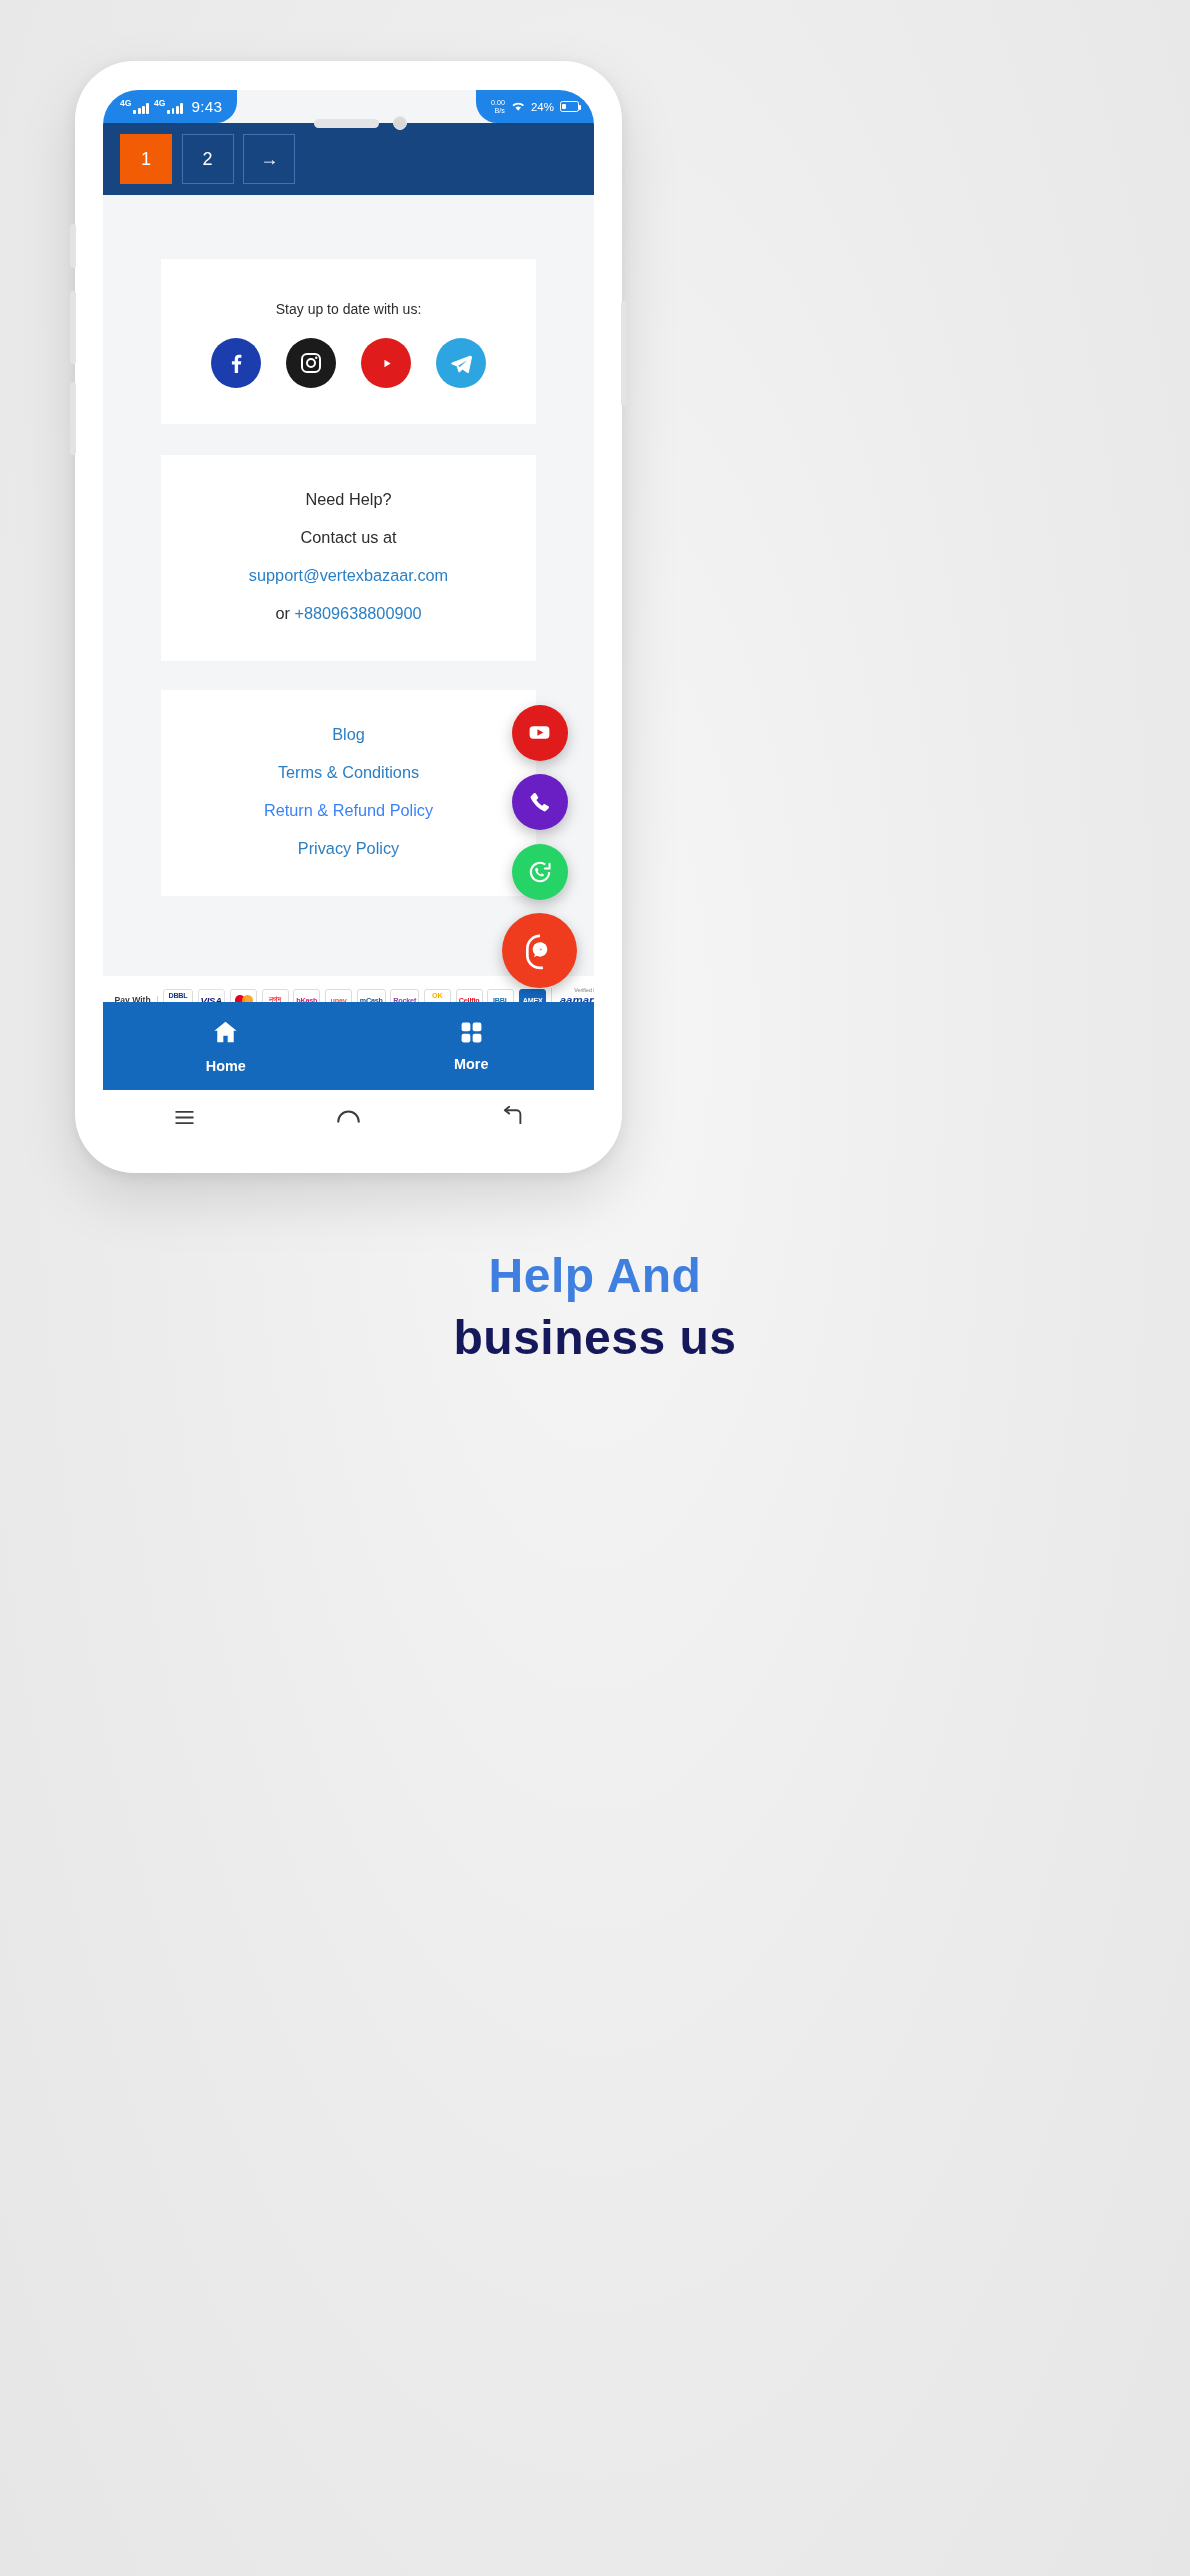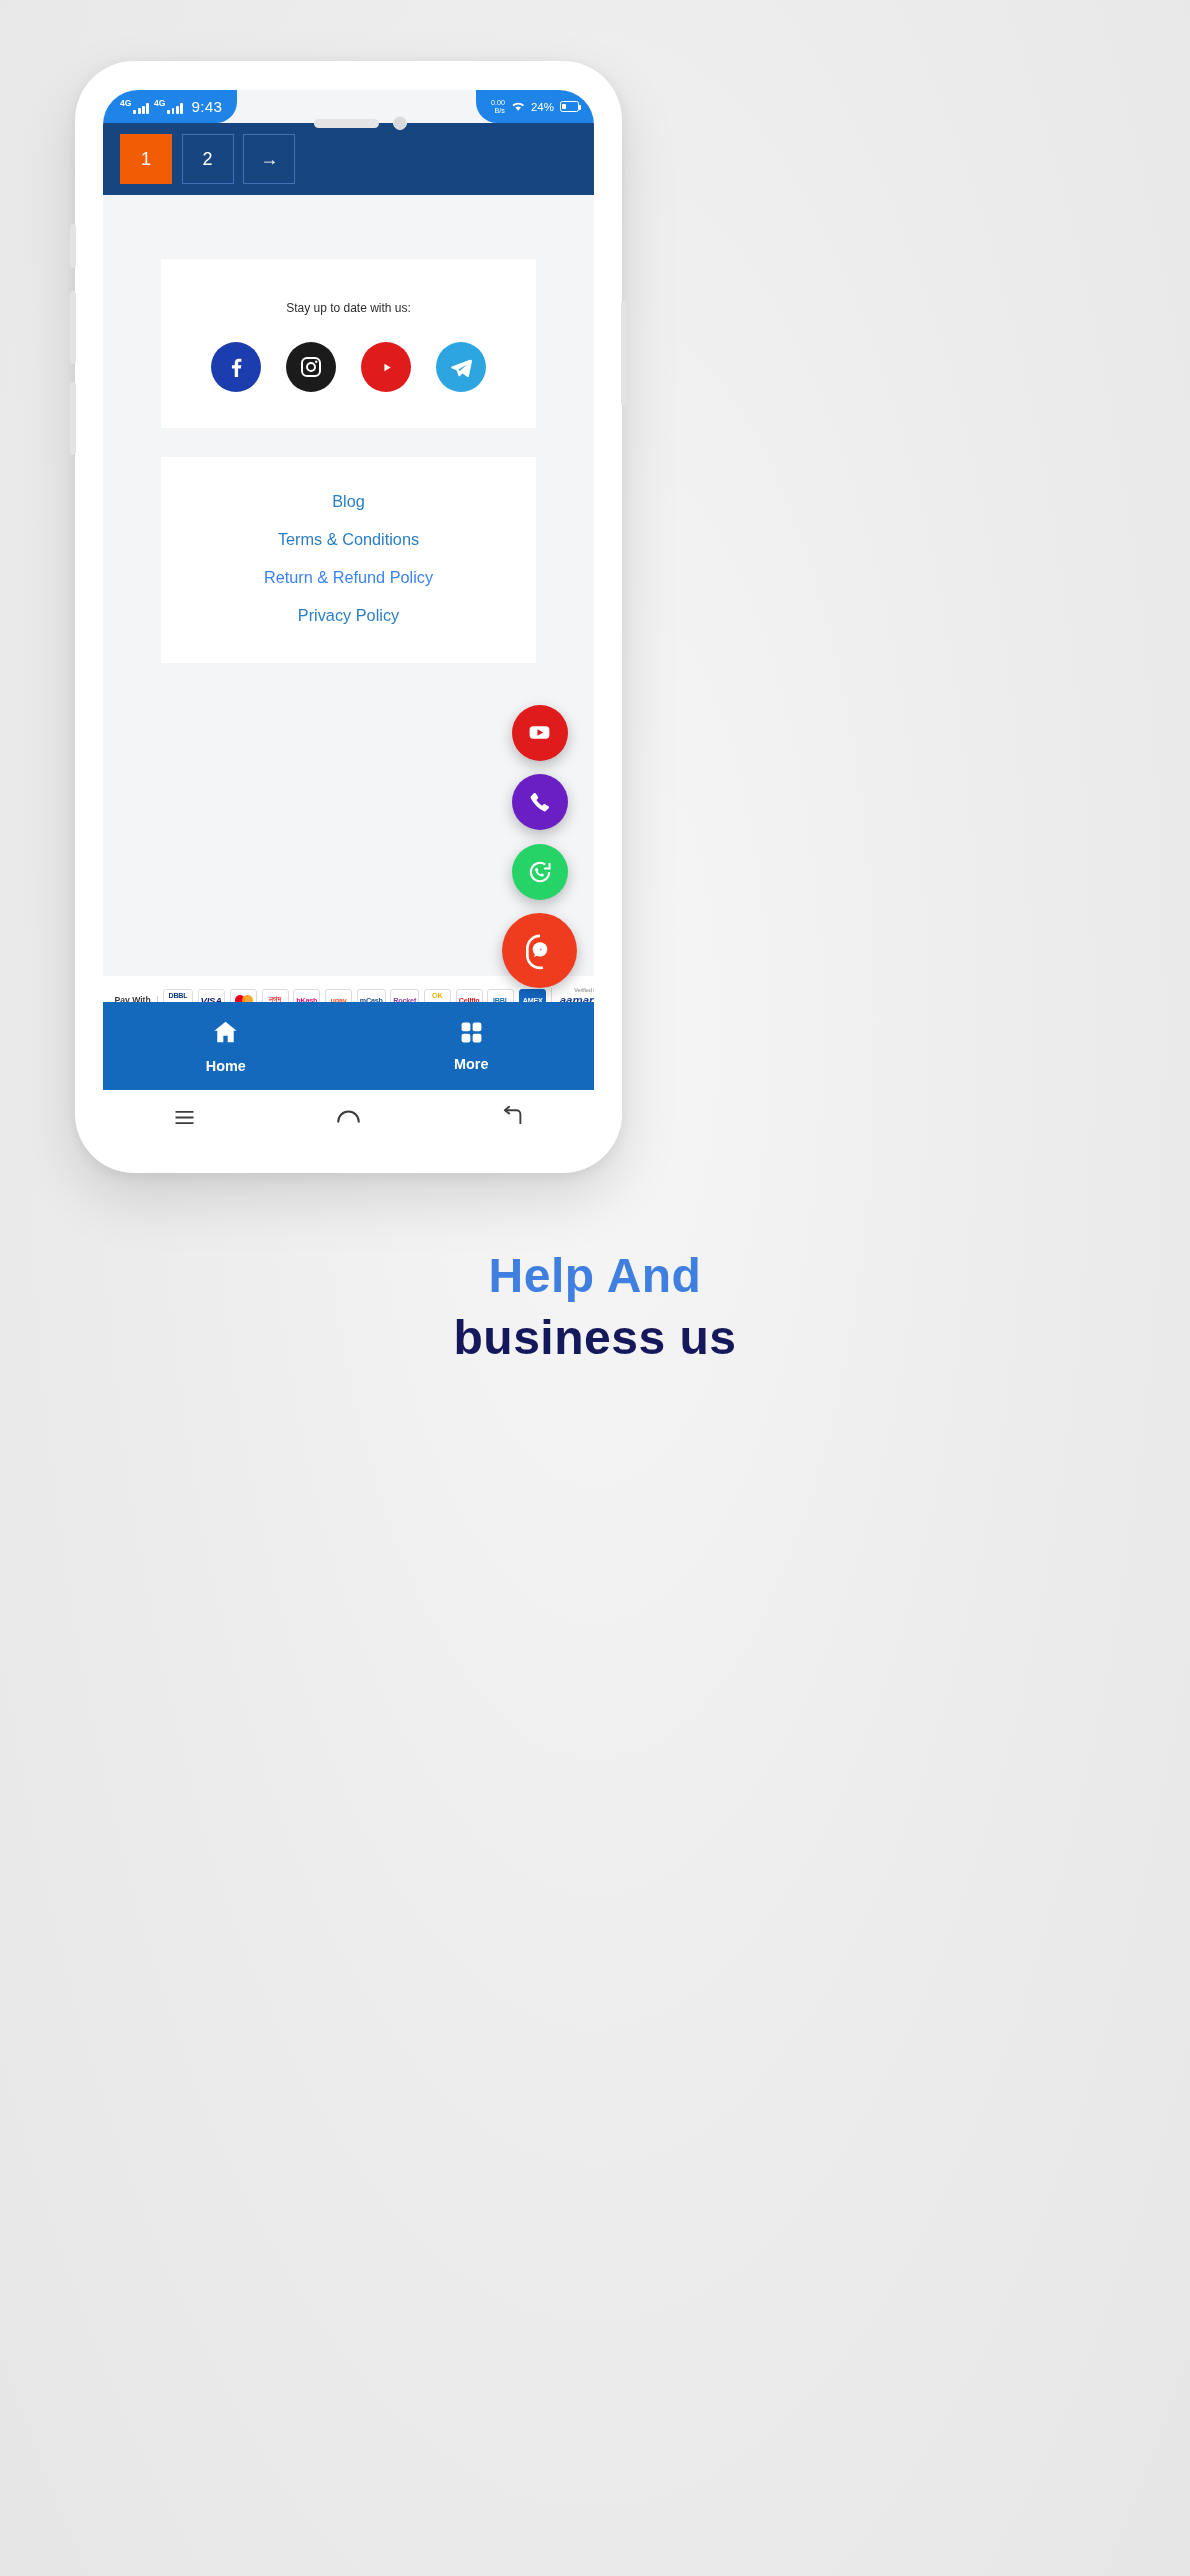--- a/index.html
+++ b/index.html
@@ -126,21 +126,21 @@
     position: absolute; left: 0; top: 104px; width: 491px;
     bottom: 125px;
     background: #f4f5f7;
     overflow: hidden;
   }
   .card {
     background: #ffffff;
     margin: 0 58px;
   }
   .card.social { margin-top: 65px; padding: 42px 0 36px; text-align: center; }
-  .social-title { font-size: 12px; color: #2d2d2d; margin-bottom: 27px; }
+  .social-title { font-size: 14px; color: #2d2d2d; margin-bottom: 21px; }
   .social-row { display: flex; justify-content: center; gap: 25px; }
   .sbtn {
     width: 50px; height: 50px; border-radius: 50%;
     display: flex; align-items: center; justify-content: center;
     color: #fff;
   }
   .sbtn.fb { background: #1b3dae; }
   .sbtn.ig { background: #1b1b1b; }
   .sbtn.yt { background: #e01b1b; }
   .sbtn.tg { background: #2ca5e0; }
@@ -337,20 +337,26 @@
               </svg>
           </a>
           <a class="sbtn tg">
             <svg width="25" height="25" viewBox="0 0 24 24" fill="#fff">
                 <path d="M20.6 4.3 2.9 11.1c-.9.35-.88 1.63.02 1.95l4.4 1.55 1.7 5.2c.22.66 1.05.85 1.53.35l2.4-2.45 4.45 3.27c.63.46 1.53.12 1.69-.65l2.95-14.1c.18-.86-.63-1.57-1.44-1.22zM8.9 14.2l8.6-5.3-7.2 6.5z"></path>
               </svg>
           </a>
         </div>
       </div>
 
+      <div class="card help">
+        <div class="help-line">Need Help?</div>
+        <div class="help-line">Contact us at</div>
+        <div class="help-line"><a class="lnk">support@vertexbazaar.com</a></div>
+        <div class="help-line"><span>or </span><a class="lnk">+8809638800900</a></div>
+      </div>
 
       <div class="card links">
         <a class="blue">Blog</a>
         <a class="blue">Terms &amp; Conditions</a>
         <a class="dark">Return &amp; Refund Policy</a>
         <a class="blue">Privacy Policy</a>
       </div>
 
       <div class="pay">
         <span class="pay-label">Pay With</span>

